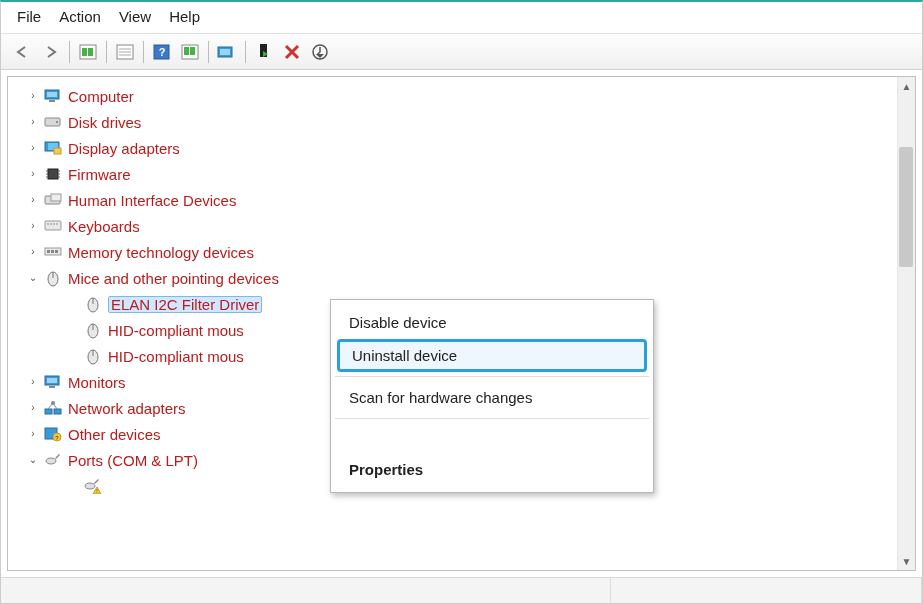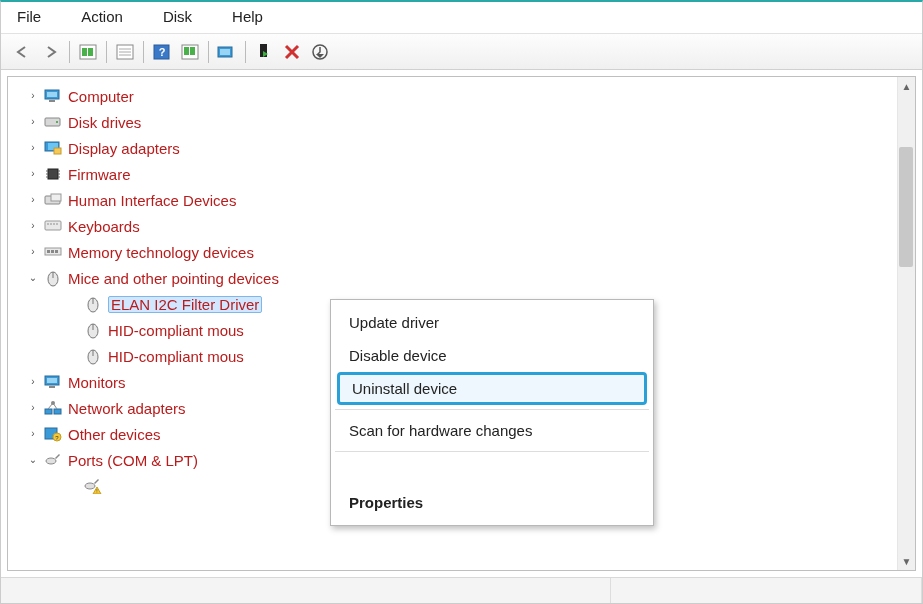--- a/index.html
+++ b/index.html
@@ -6,21 +6,21 @@
 body { font-family: "Segoe UI", Tahoma, sans-serif; font-size: 14px; background: #fff; width: 923px; height: 604px; overflow: hidden; position: relative; }
 
 .window { width: 923px; height: 604px; border: 1px solid #ccc; border-top: 2px solid #2aa8a8; display: flex; flex-direction: column; background: #fff; }
 
 .titlebar { display: flex; align-items: center; height: 44px; padding: 0 8px; }
 .titlebar .app-icon { width: 20px; height: 20px; margin: 0 8px 0 6px; }
 .titlebar .title { font-size: 16px; flex: 1; color: #222; }
 .titlebar .win-controls { display: flex; gap: 0; }
 .titlebar .win-btn { width: 46px; height: 34px; display: flex; align-items: center; justify-content: center; font-size: 16px; color: #222; }
 
-.menubar { display: flex; padding: 4px 8px 6px 12px; gap: 32px; font-size: 15px; color: #222; }
+.menubar { display: flex; padding: 4px 8px 6px 12px; gap: 10px; font-size: 15px; color: #222; }
 .menubar .menu-item { padding: 2px 4px; }
 
 .toolbar { display: flex; align-items: center; padding: 4px 8px; gap: 0; border-top: 1px solid #e2e2e2; background: linear-gradient(#fdfdfd, #f0f0f0); height: 36px; }
 .toolbar .tb-btn { width: 28px; height: 26px; display: flex; align-items: center; justify-content: center; }
 .toolbar .sep { width: 1px; height: 22px; background: #bbb; margin: 0 4px; }
 
 .content-wrap { flex: 1; border-top: 1px solid #d0d0d0; padding: 6px; position: relative; overflow: hidden; }
 .tree-pane { border: 1px solid #bfbfbf; height: 100%; position: relative; overflow: hidden; background: #fff; }
 .tree { padding: 6px 0 0 12px; line-height: 1.0; }
 
@@ -48,21 +48,21 @@
 </style>
 </head>
 <body>
 
 <div class="window">
 
 
   <div class="menubar">
     <span class="menu-item">File</span>
     <span class="menu-item">Action</span>
-    <span class="menu-item">Disk</span>
+    <span class="menu-item">View</span>
     <span class="menu-item">Help</span>
   </div>
 
   <div class="toolbar">
     <div class="tb-btn">
         <svg width="18" height="14" viewBox="0 0 18 14">
           <path d="M11 2 L4 7 L11 12" fill="none" stroke="#777" stroke-width="2"></path>
         </svg>
       </div>
     <div class="tb-btn">
@@ -316,21 +316,20 @@
             </div>
           </div>
         </div>
       <div class="scrollbar">
         <div class="up">▲</div>
         <div class="thumb" style="top:70px;height:120px;"></div>
         <div class="down" style="position:absolute;bottom:0;width:100%;">▼</div>
       </div>
 
       <div class="context-menu" id="ctx-menu">
-          <div class="cm-item">Update driver</div>
           <div class="cm-item">Disable device</div>
           <div class="cm-item cm-highlight">Uninstall device</div>
           <div class="cm-sep"></div>
           <div class="cm-item">Scan for hardware changes</div>
           <div class="cm-sep"></div>
           <div class="cm-item cm-bold">Properties</div>
         </div>
     </div>
   </div>
 

